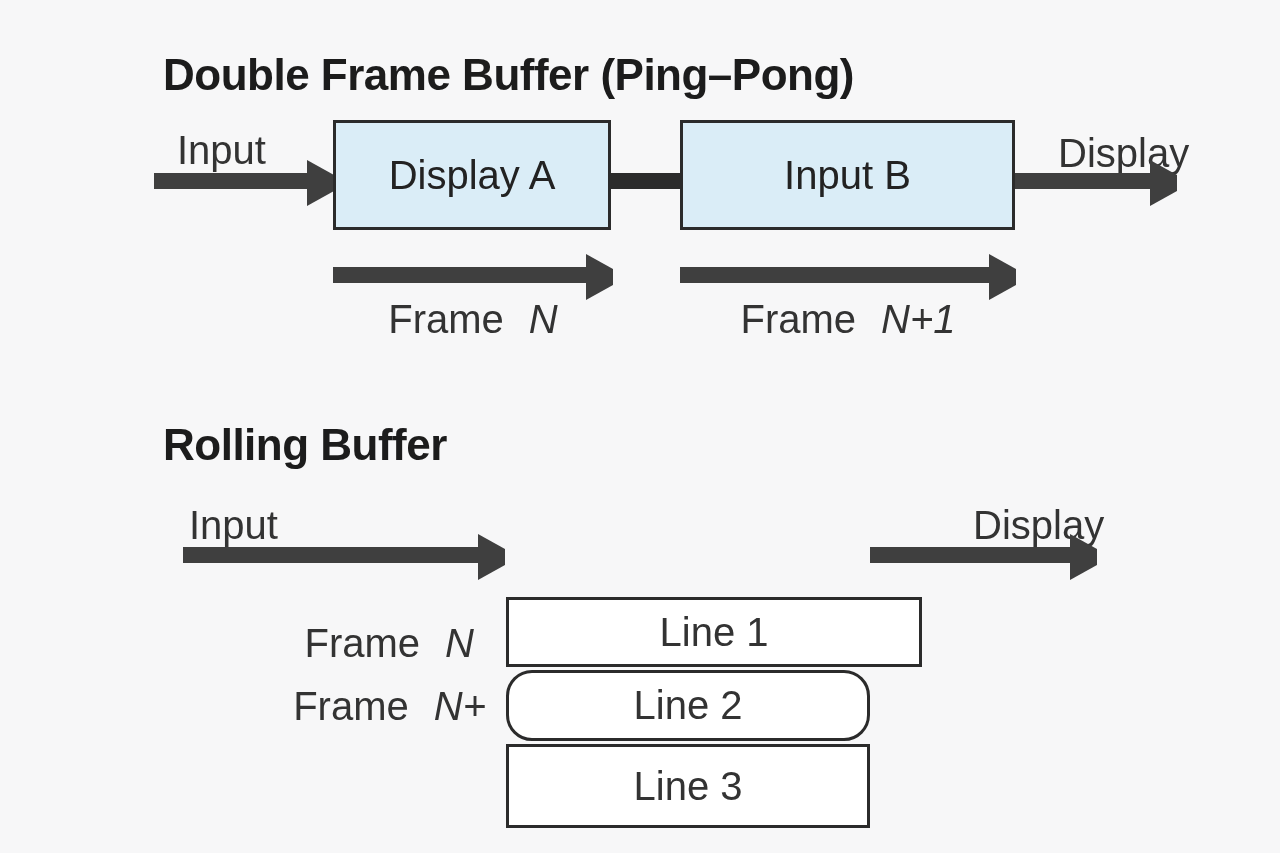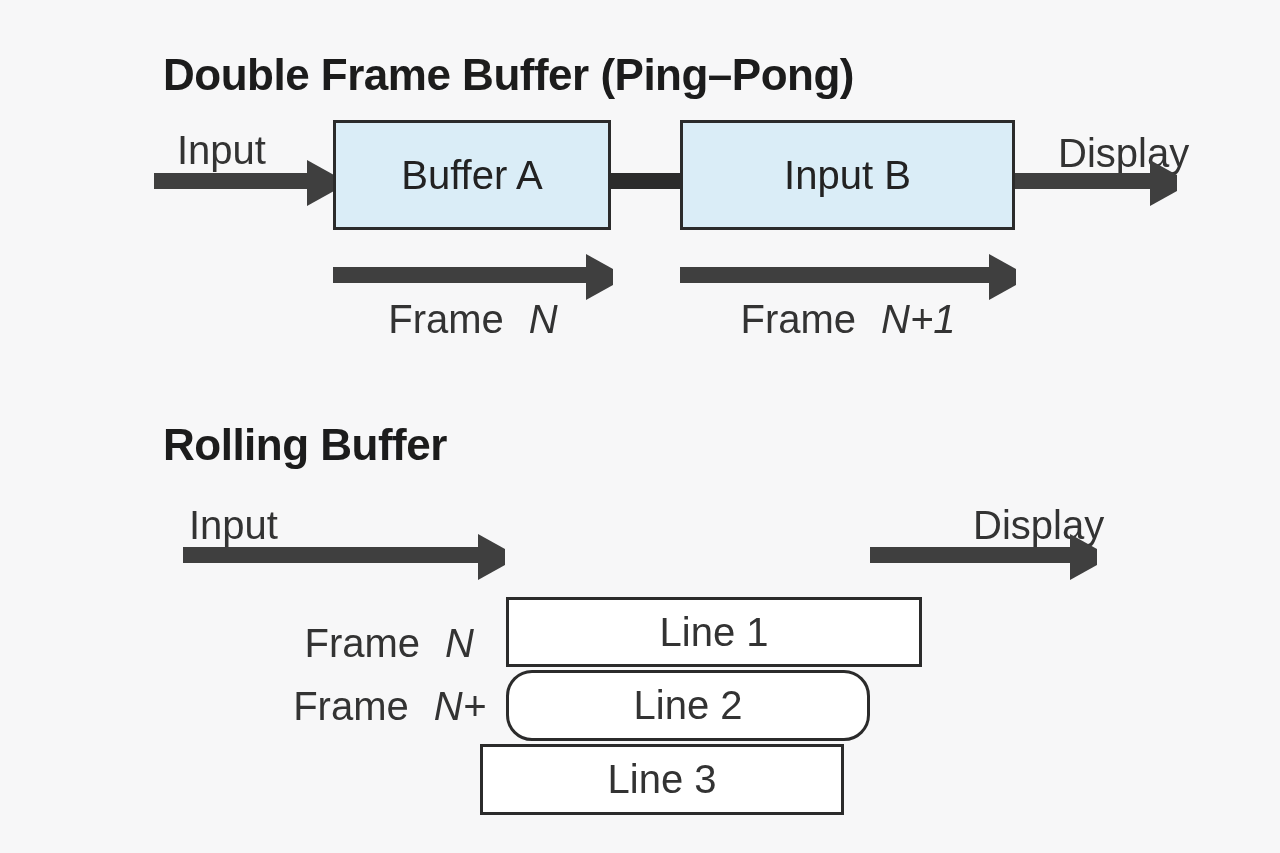--- a/index.html
+++ b/index.html
@@ -54,21 +54,21 @@
 
 <div class="stage">
 
   <div class="abs section-title" style="left:147px;top:34px;">Double Frame Buffer (Ping–Pong)</div>
 
   <div class="abs label" style="left:161px;top:112px;">Input</div>
   <div class="abs hline" style="left:146px;top:165px;width:155px;"></div>
   <div class="abs arrowhead" style="left:299px;top:152px;"></div>
 
   <div class="abs buffer-box" style="left:325px;top:112px;width:278px;height:110px;">
-    <span class="label">Buffer A</span>
+    <span class="label">Display A</span>
   </div>
 
   <div class="abs thinline" style="left:603px;top:165px;width:69px;"></div>
 
   <div class="abs buffer-box" style="left:672px;top:112px;width:335px;height:110px;">
     <span class="label">Input B</span>
   </div>
 
   <div class="abs label" style="left:1042px;top:115px;">Display</div>
   <div class="abs hline" style="left:1007px;top:165px;width:136px;"></div>
@@ -92,21 +92,21 @@
   <div class="abs hline" style="left:175px;top:539px;width:296px;"></div>
   <div class="abs arrowhead" style="left:470px;top:526px;"></div>
 
 
   <div class="abs row-box" style="left:498px;top:589px;width:416px;height:70px;">
     <span class="label">Line 1</span>
   </div>
   <div class="abs row-box" style="left:498px;top:662px;width:364px;height:71px;border-radius:26px;">
     <span class="label">Line 2</span>
   </div>
-  <div class="abs row-box" style="left:472px;top:736px;width:364px;height:71px;">
+  <div class="abs row-box" style="left:498px;top:736px;width:364px;height:84px;">
     <span class="label">Line 3</span>
   </div>
 
   <div class="abs label" style="left:957px;top:487px;">Display</div>
   <div class="abs hline" style="left:862px;top:539px;width:201px;"></div>
   <div class="abs arrowhead" style="left:1062px;top:526px;"></div>
 
   <div class="abs label right-align" style="left:150px;top:605px;width:332px;">
     <span>Frame</span><span class="italic-var">N</span>
   </div>

